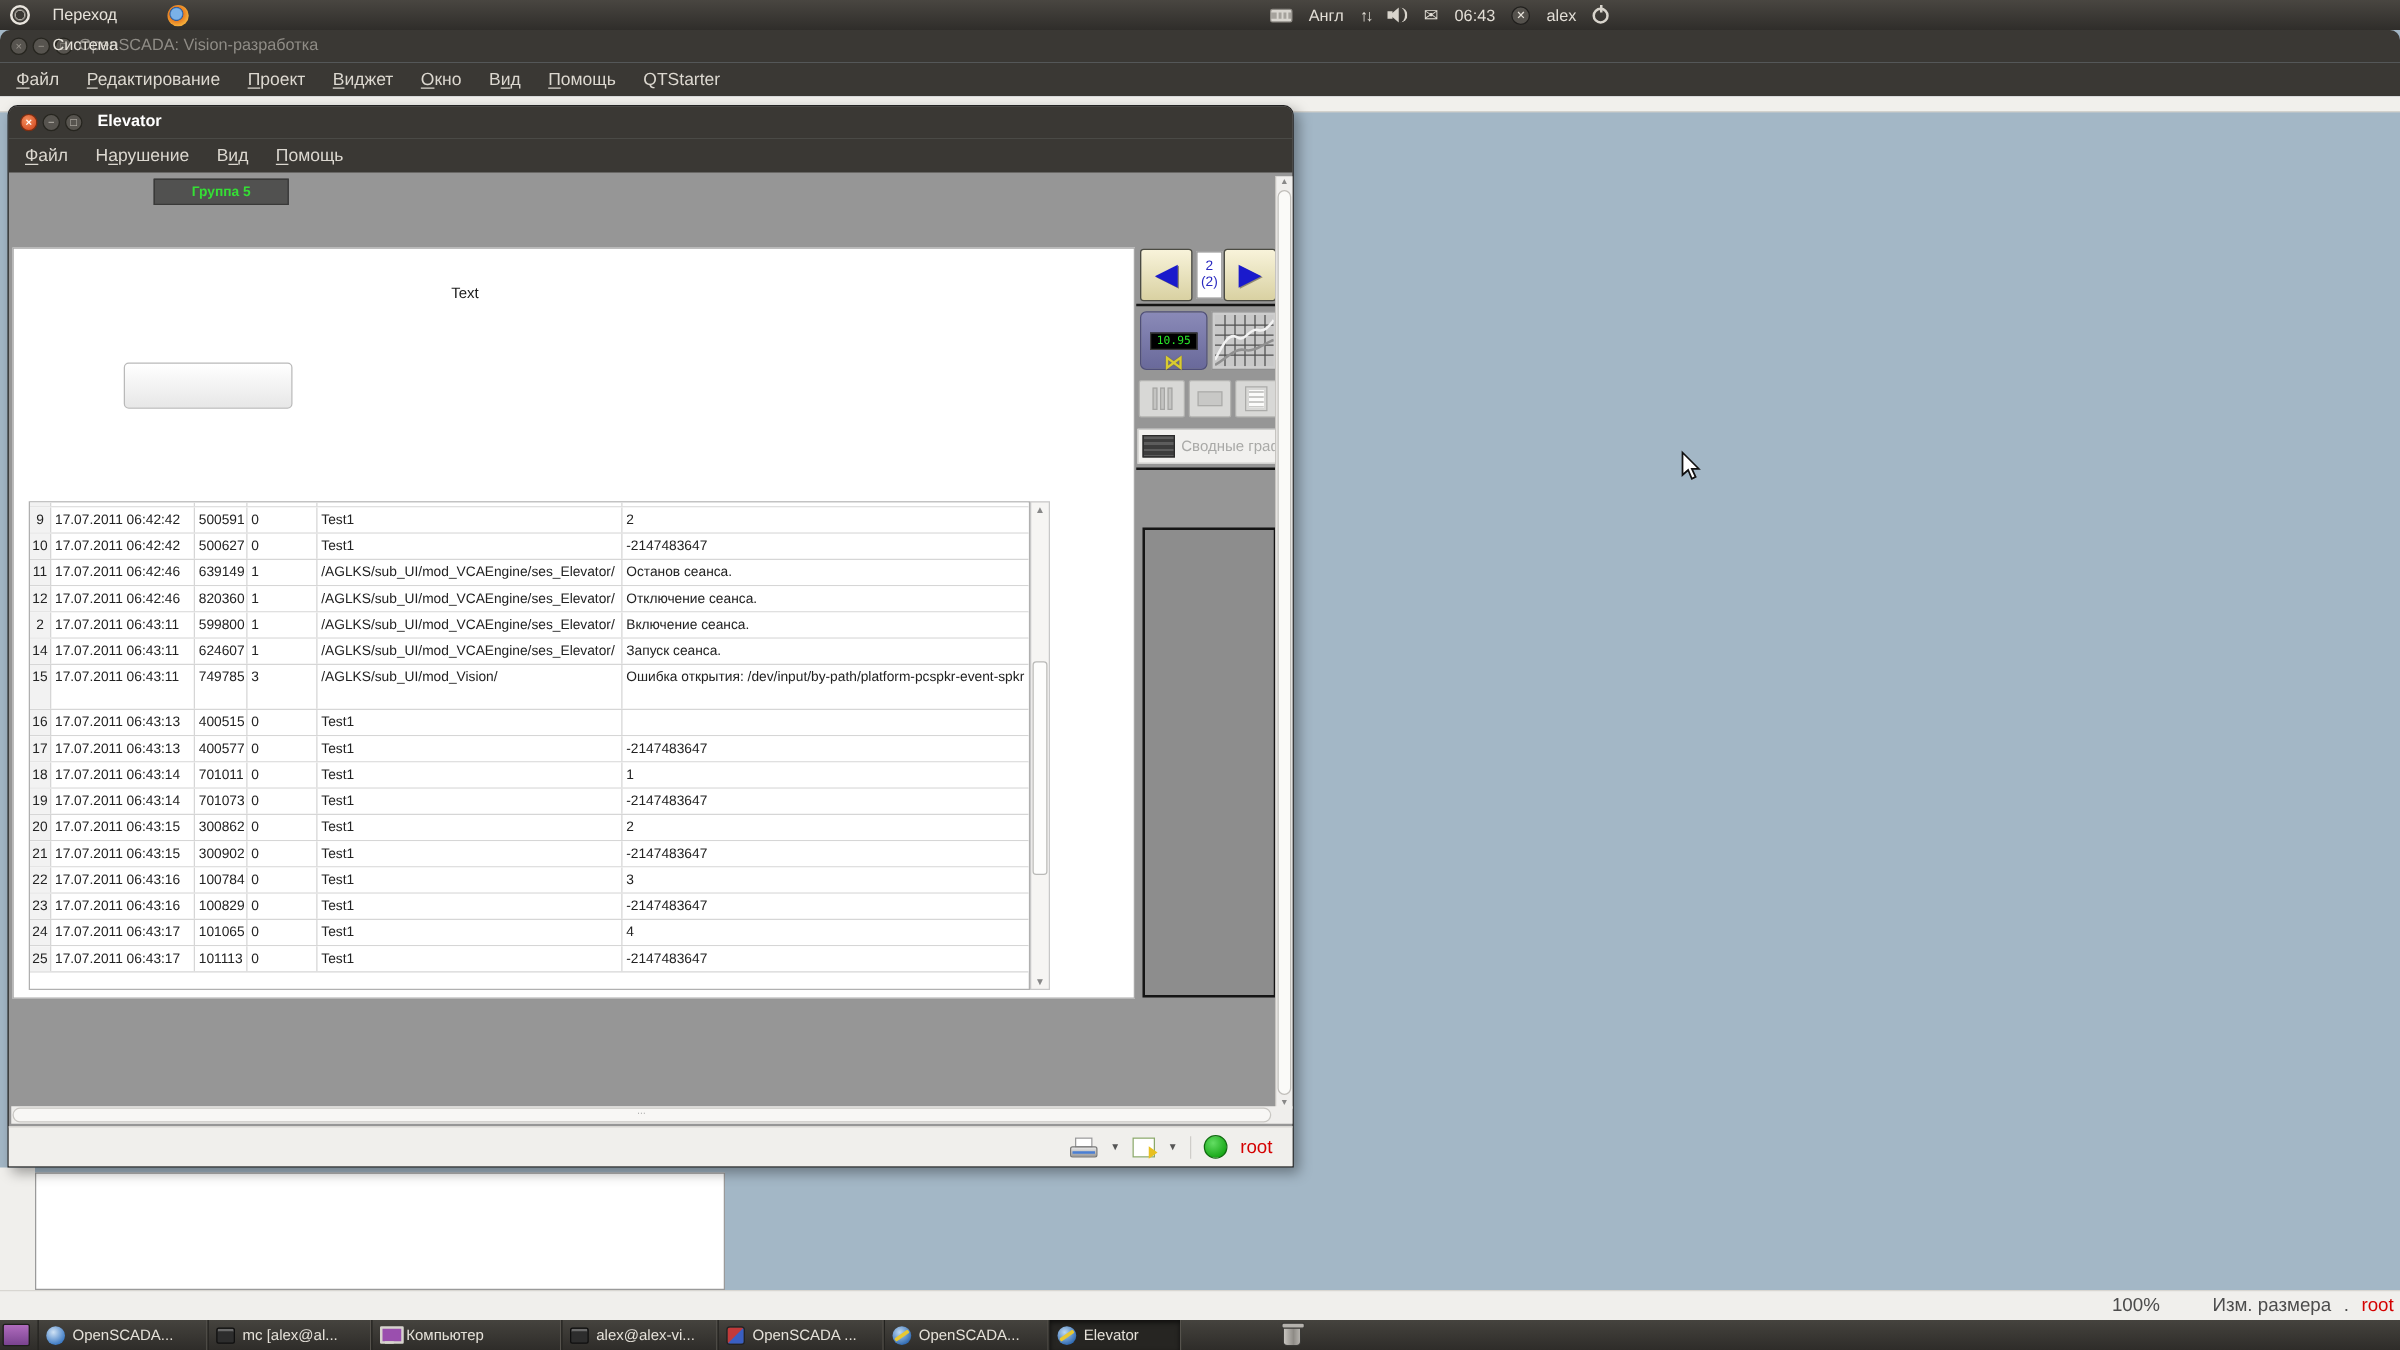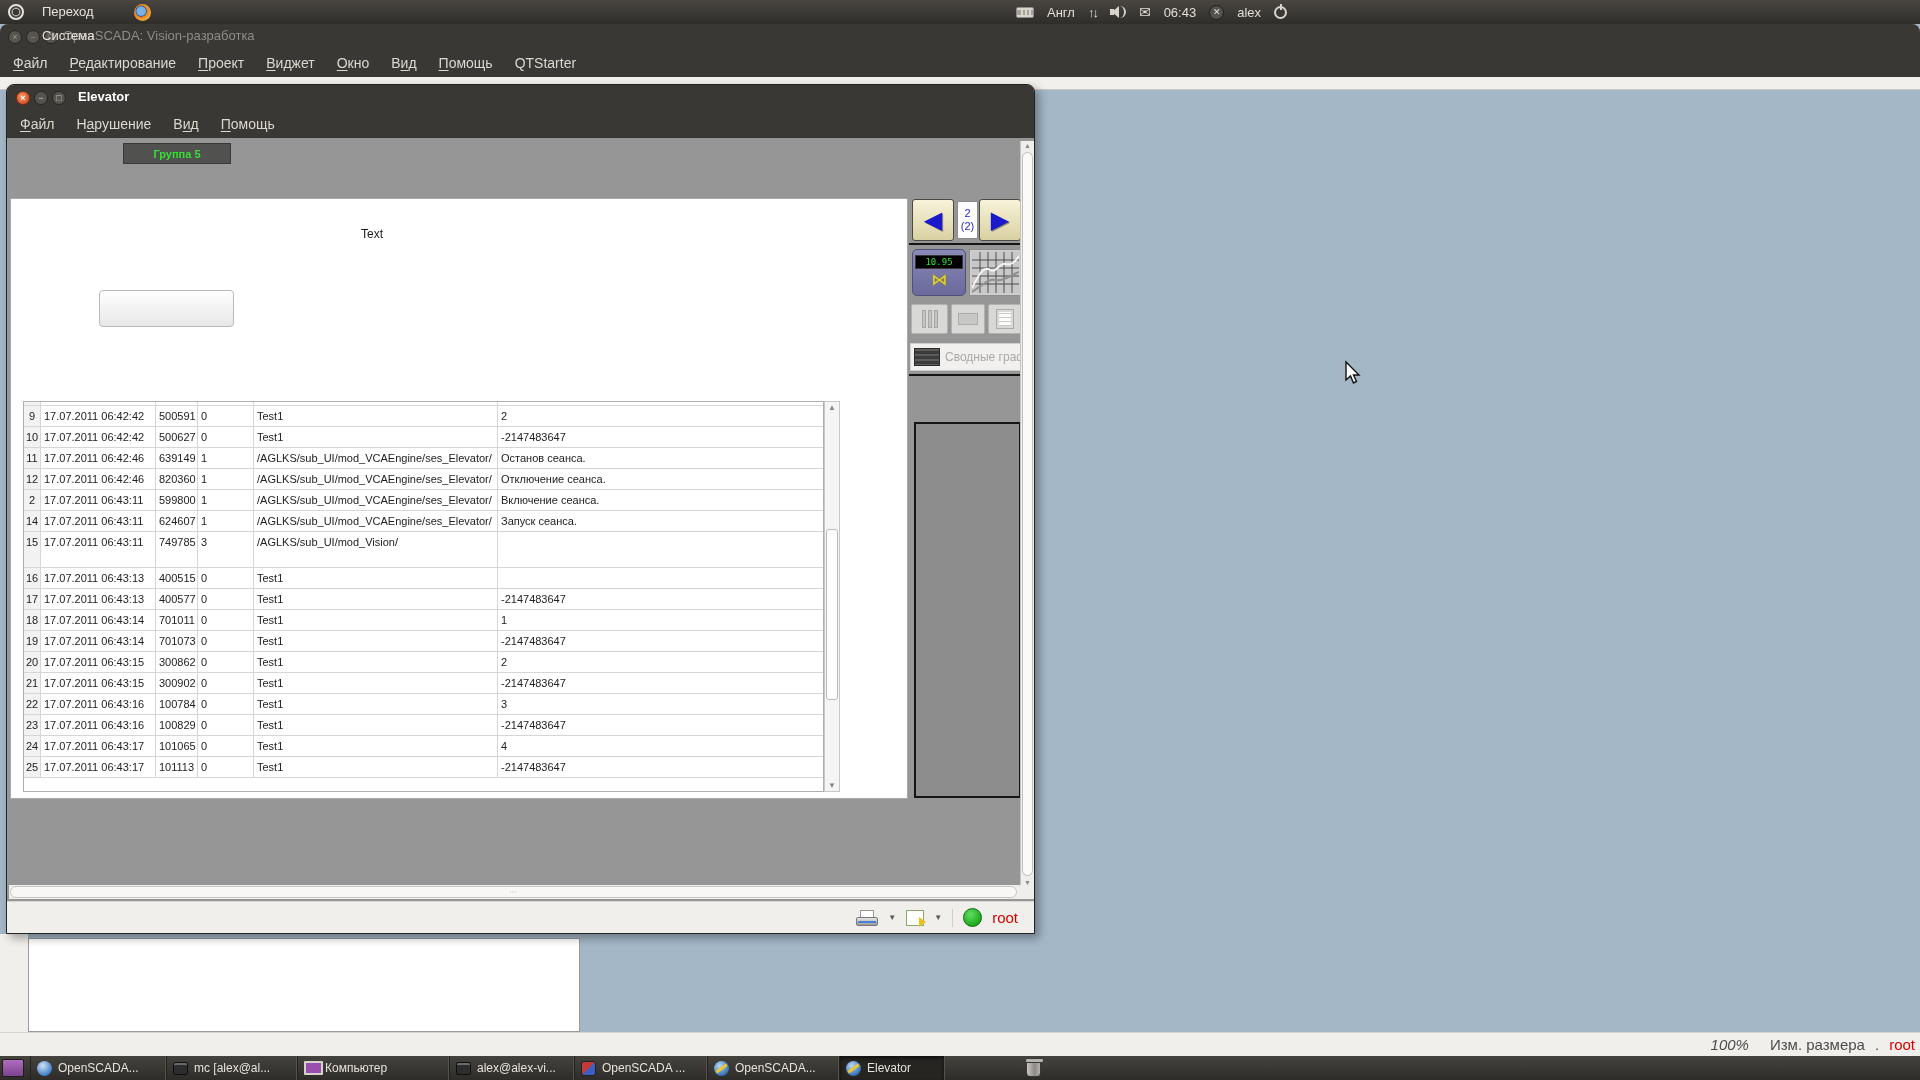--- a/index.html
+++ b/index.html
@@ -47,21 +47,21 @@
   .v-title { position:absolute; left:63px; top:4px; font-size:13px; font-weight:normal; color:#8f8c86; }
   .v-menubar { position:absolute; left:0; top:50px; width:1920px; height:27px; background:#3a3834;
     display:flex; align-items:center; padding-left:2px; }
   .v-menubar .menu-item, .e-menubar .menu-item { font-size:14px; color:#dcd8d0; padding:0 11px; height:27px; line-height:27px; }
   .v-toolstrip { position:absolute; left:0; top:77px; width:1920px; height:13px; background:#f1f0ec; border-bottom:1px solid #c9c7c2; }
   .mdi-area { position:absolute; left:0; top:90px; width:1920px; height:942px; background:#a3b7c6; }
   .gray-ledge { position:absolute; left:0; top:934px; width:28px; height:98px; background:#f0efec; }
   .white-subpanel { position:absolute; left:28px; top:938px; width:552px; height:94px; background:#ffffff; border:1px solid #9a9a9a; }
   .v-statusbar { position:absolute; left:0; top:1032px; width:1920px; height:24px; background:#f0efec;
     border-top:1px solid #d8d6d1; display:flex; align-items:center; justify-content:flex-end; font-size:15px; color:#4c4c4c; padding-right:5px; }
-  .v-statusbar .zoom { margin-right:21px;font-style:italic; }
+  .v-statusbar .zoom { margin-right:42px; }
   .v-statusbar .mode { margin-right:10px; }
   .v-statusbar .dot { margin-right:10px; }
   .v-statusbar .suser { color:#d40000; }
 
   
   .elevator { position:absolute; left:6px; top:84px; width:1029px; height:850px;
     background:#969696; border:1px solid #232323; border-radius:8px 8px 0 0;
     box-shadow:4px 4px 10px rgba(0,0,0,0.35); z-index:10; }
   .e-titlebar { position:absolute; left:0; top:0; width:100%; height:26px; background:#3a3834; border-radius:7px 7px 0 0; }
   .e-btns { position:absolute; left:9px; top:6px; display:flex; gap:4px; }
@@ -115,21 +115,21 @@
   .nav-btn { position:absolute; top:114px; width:42px; height:42px; border:1px solid #4a4a42; border-radius:3px;
     background:linear-gradient(#f8f3da,#d9d1a2); color:#1a1acc; font-size:24px; text-align:center; line-height:40px;
     text-shadow:1px 1px 0 #8f8870; }
   .nav-left { left:905px; }
   .nav-right { left:972px; }
   .nav-count { position:absolute; left:950px; top:116px; width:21px; height:38px; background:#fff;
     border:1px solid #8a8a8a; color:#2a2ac0; font-size:11px; text-align:center; line-height:13px; padding-top:5px; }
   .rp-sep1 { position:absolute; left:902px; top:158px; width:118px; height:2px; background:#151515; }
   .valve-btn { position:absolute; left:905px; top:164px; width:54px; height:47px; border-radius:5px;
     background:linear-gradient(#8a8ab8,#69699a); border:1px solid #4f4f78; text-align:center; }
-  .valve-lcd { margin:5px auto 0; width:48px; height:14px; background:#000; border:1px solid #3a3a3a;
+  .valve-lcd { margin:16px auto 0; width:38px; height:14px; background:#000; border:1px solid #3a3a3a;
     color:#29e629; font-family:"DejaVu Sans Mono",monospace; font-size:9px; line-height:12px; }
   .valve-glyph { display:block; margin-top:0px; color:#d9cb32; font-size:16px; font-weight:bold; line-height:22px;
     border-bottom:0; text-shadow:0 0 1px #6a6320; }
   .graph-btn { position:absolute; left:962px; top:164px; width:53px; height:47px; background:#cdcdcd;
     border:1px solid #8f8f8f; padding:2px; }
   .graph-btn svg { display:block; }
   .mini-btn { position:absolute; top:219px; height:30px; background:#d8d8d6; border:1px solid #b2b2b0; border-radius:2px;
     display:flex; align-items:center; justify-content:center; gap:2px; }
   .mini-1 { left:904px; width:37px; }
   .mini-2 { left:944px; width:34px; }
@@ -360,20 +360,21 @@
             <span class="td c-cat">/AGLKS/sub_UI/mod_VCAEngine/ses_Elevator/</span>
             <span class="td c-msg">Запуск сеанса.</span>
           </div>
 
           <div class="trow tall">
             <span class="td c-n">15</span>
             <span class="td c-dt">17.07.2011 06:43:11</span>
             <span class="td c-us">749785</span>
             <span class="td c-lv">3</span>
             <span class="td c-cat">/AGLKS/sub_UI/mod_Vision/</span>
+            <span class="td c-msg">Ошибка открытия: /dev/input/by-path/platform-pcspkr-event-spkr</span>
           </div>
 
           <div class="trow">
             <span class="td c-n">16</span>
             <span class="td c-dt">17.07.2011 06:43:13</span>
             <span class="td c-us">400515</span>
             <span class="td c-lv">0</span>
             <span class="td c-cat">Test1</span>
             <span class="td c-msg"></span>
           </div>

